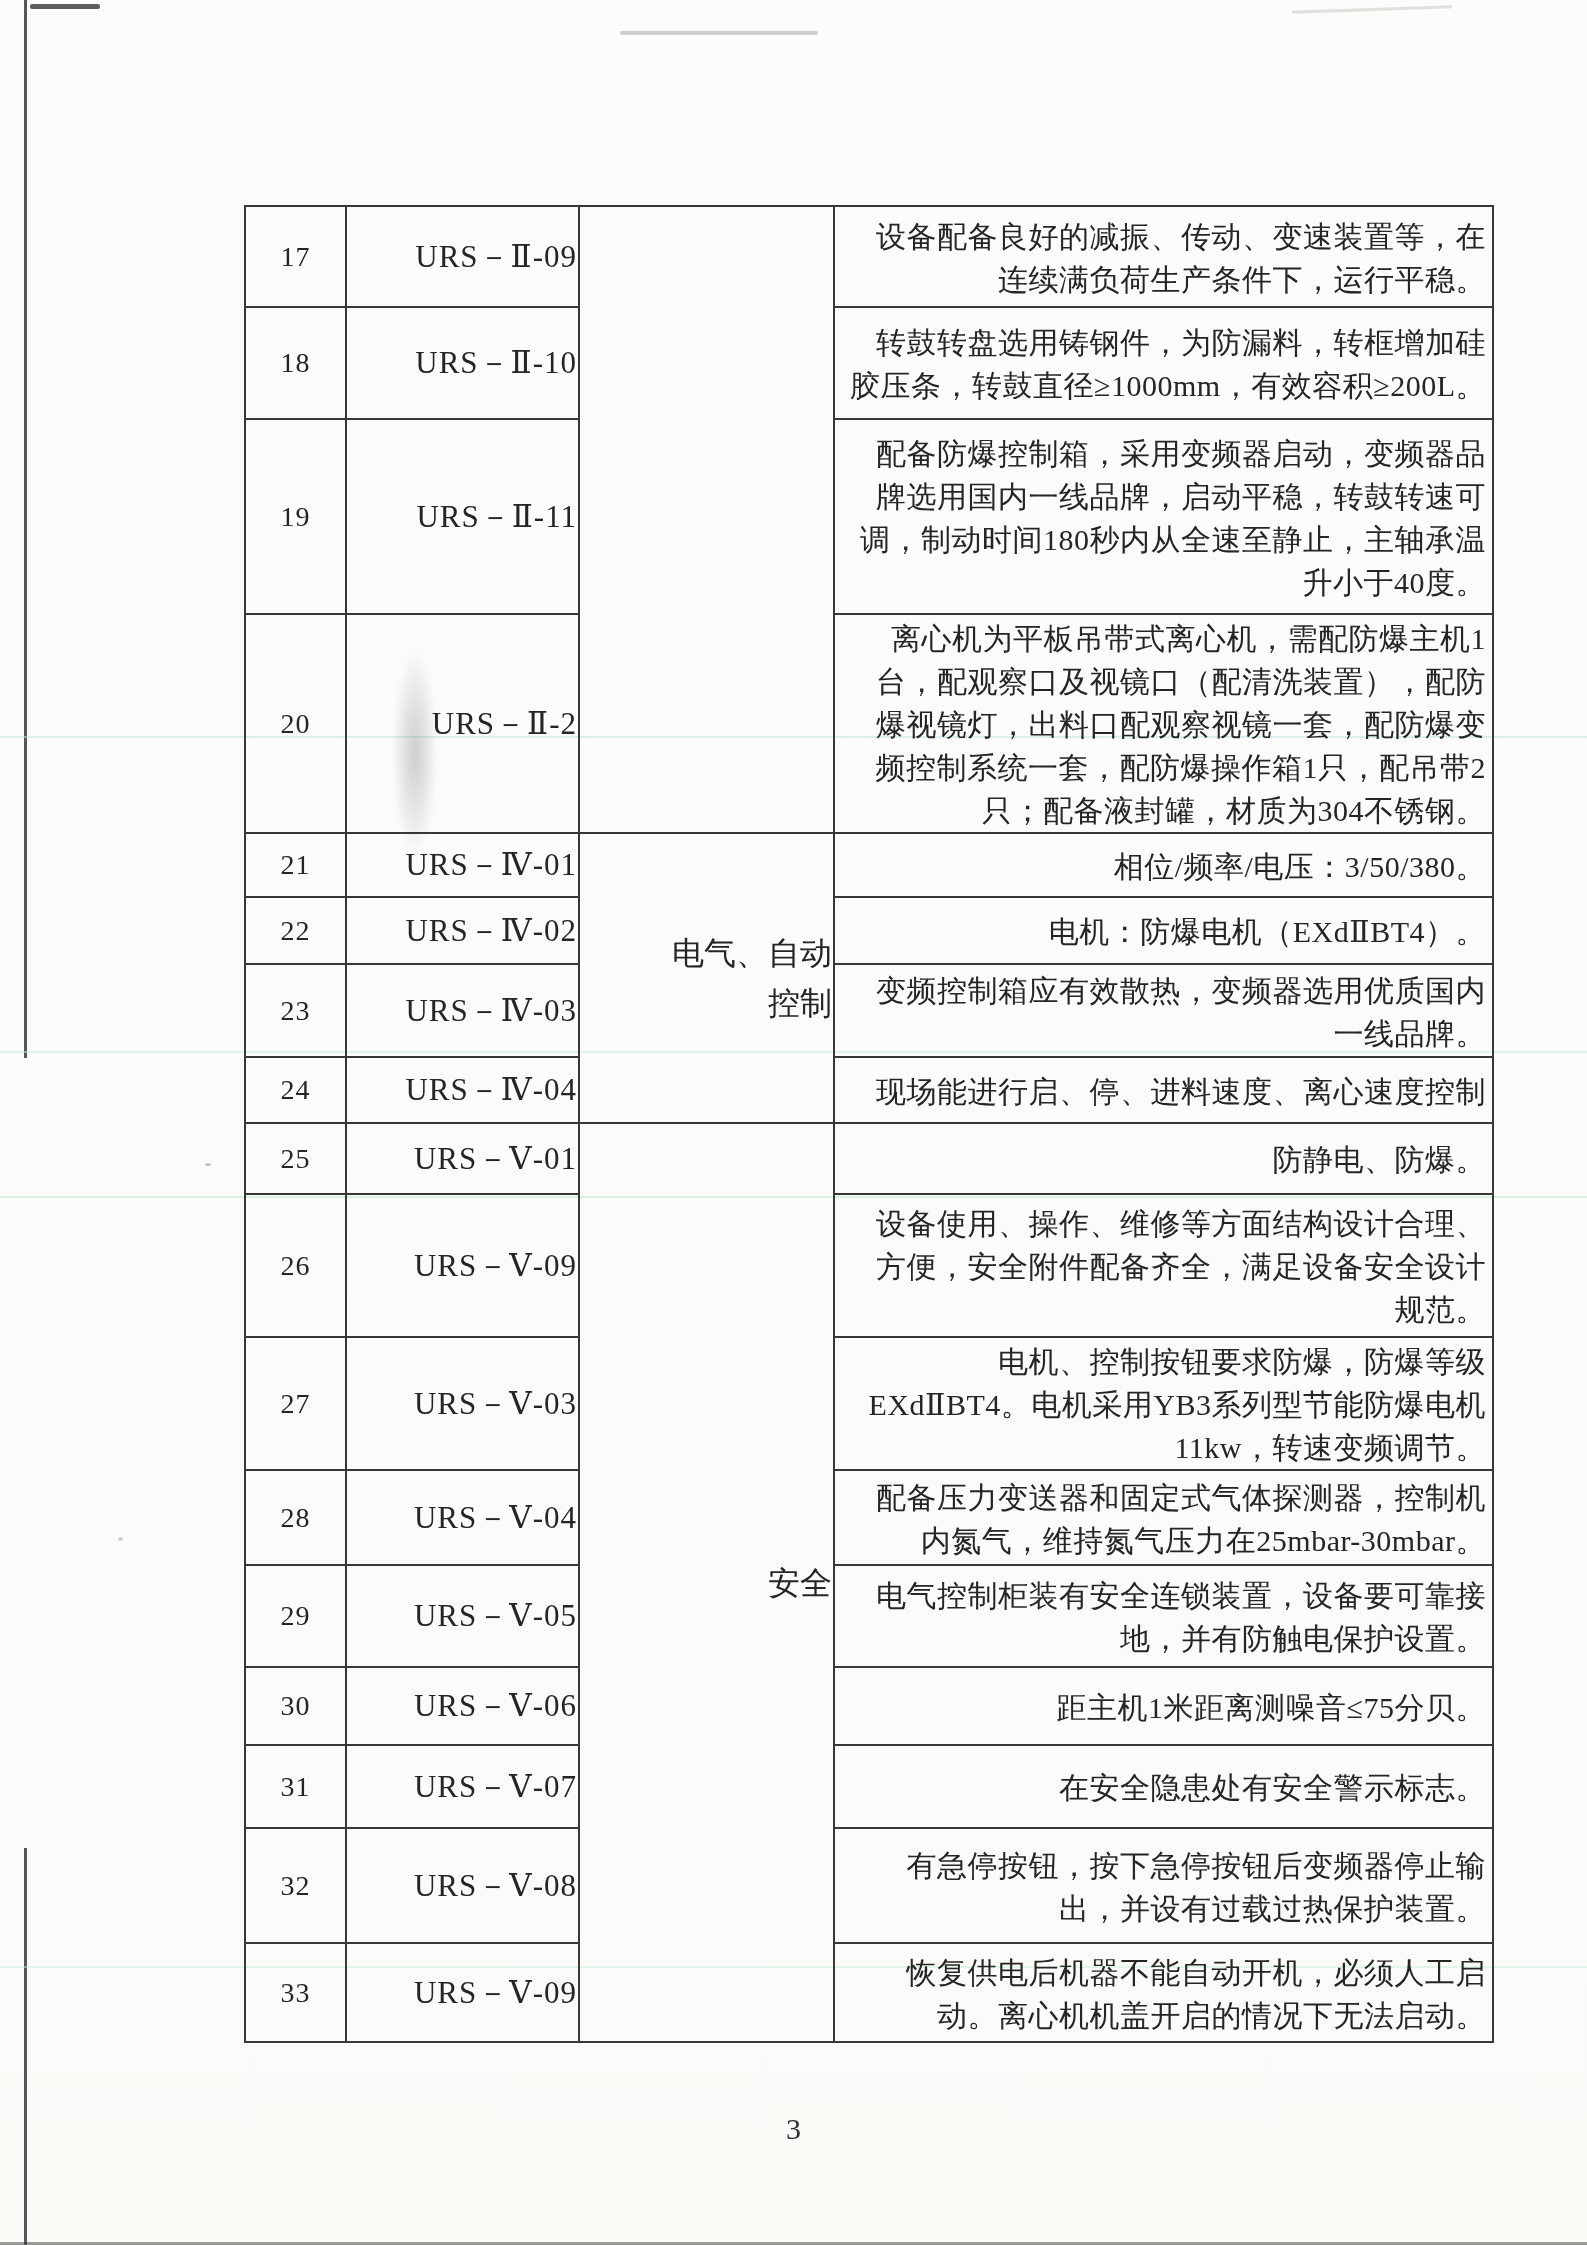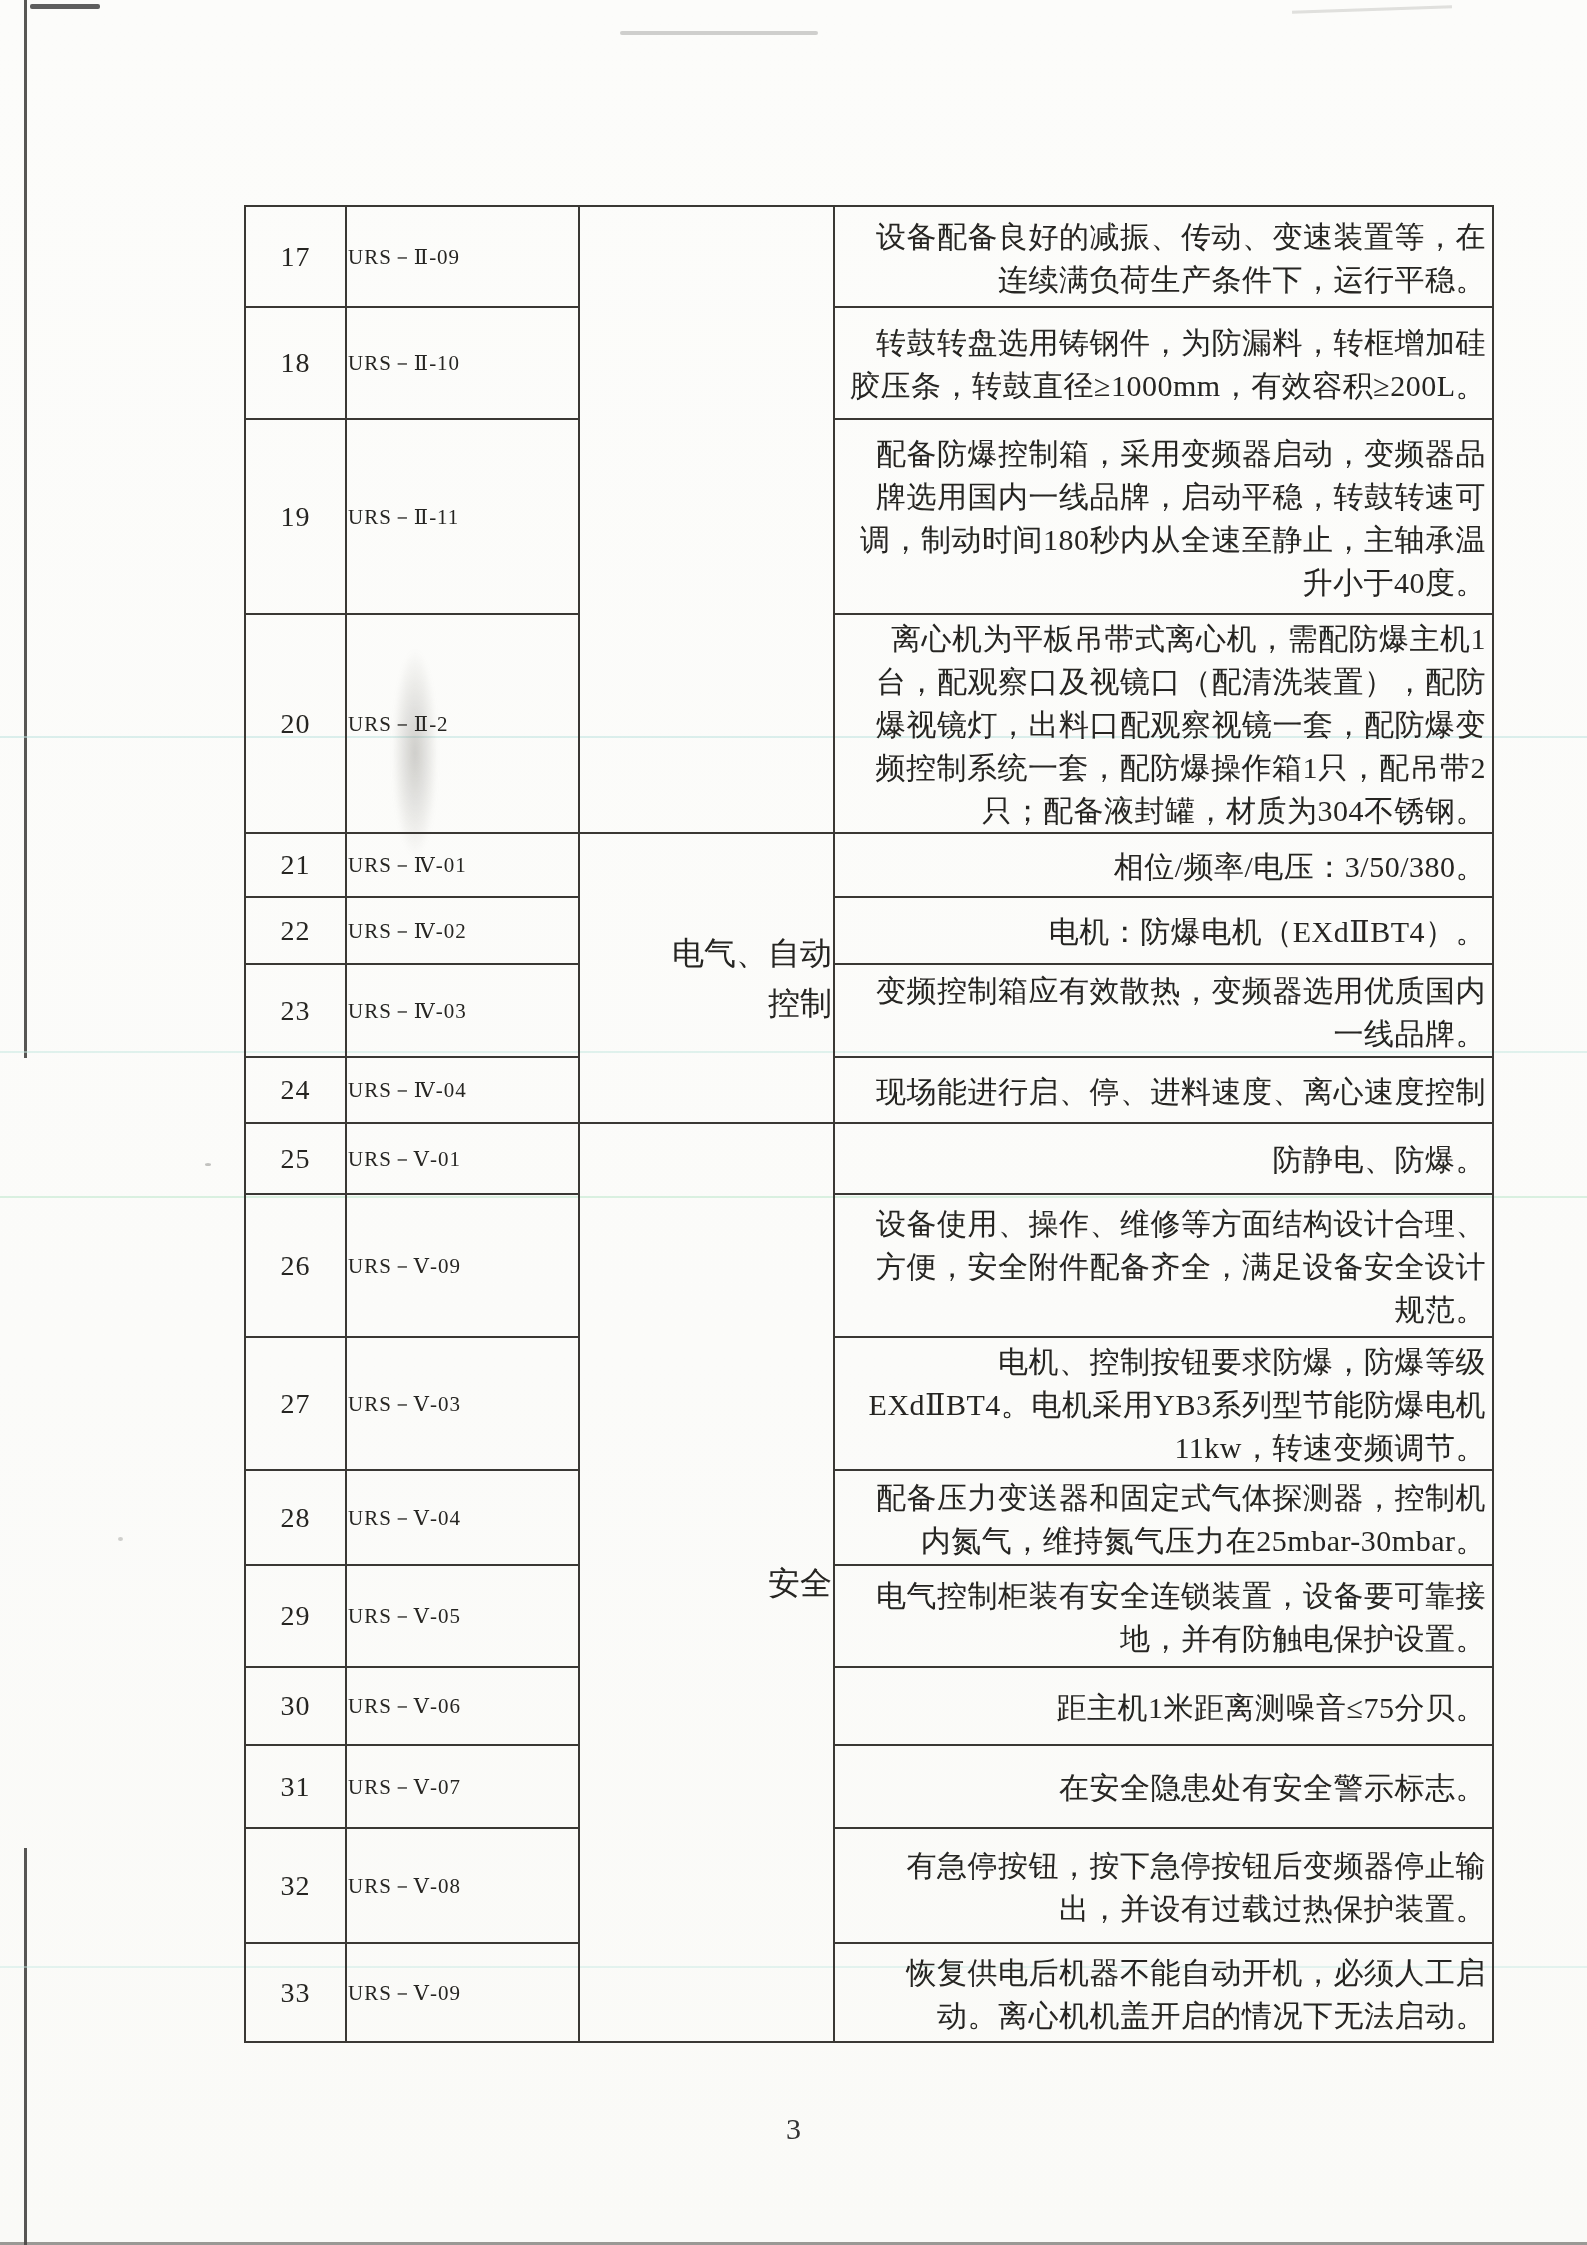--- a/index.html
+++ b/index.html
@@ -22,22 +22,22 @@
     border:2px solid #3a3834;
     vertical-align:middle;
     overflow:hidden;
     box-sizing:border-box;
   }
   td.num{
     width:101px;text-align:center;
     font-size:28px;letter-spacing:1px;
   }
   td.code{
-    width:233px;text-align:left;
-    font-size:21px;letter-spacing:1px;white-space:nowrap;
+    width:233px;text-align:right;
+    font-size:31px;letter-spacing:1px;white-space:nowrap;
   }
   td.category{
     width:255px;text-align:right;
     font-size:32px;line-height:50px;
     white-space:pre-line;
   }
   td.desc{
     width:659px;text-align:right;
     font-size:30px;line-height:43px;
     padding:2px 6px 0 12px;

